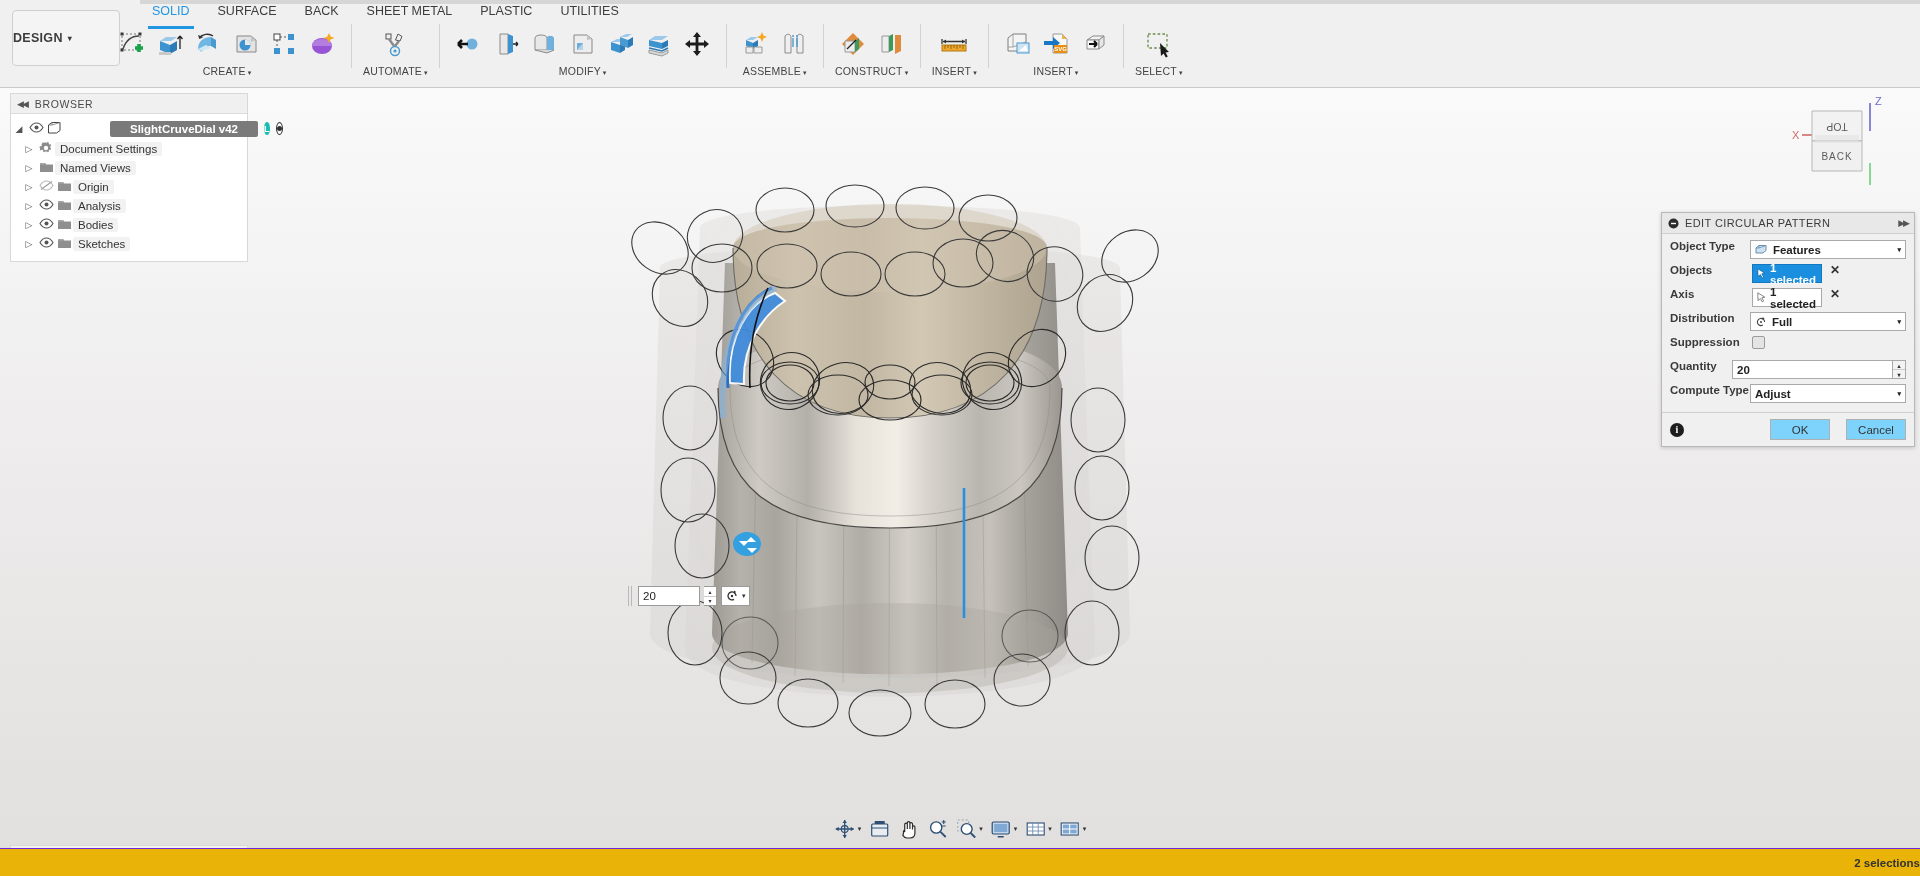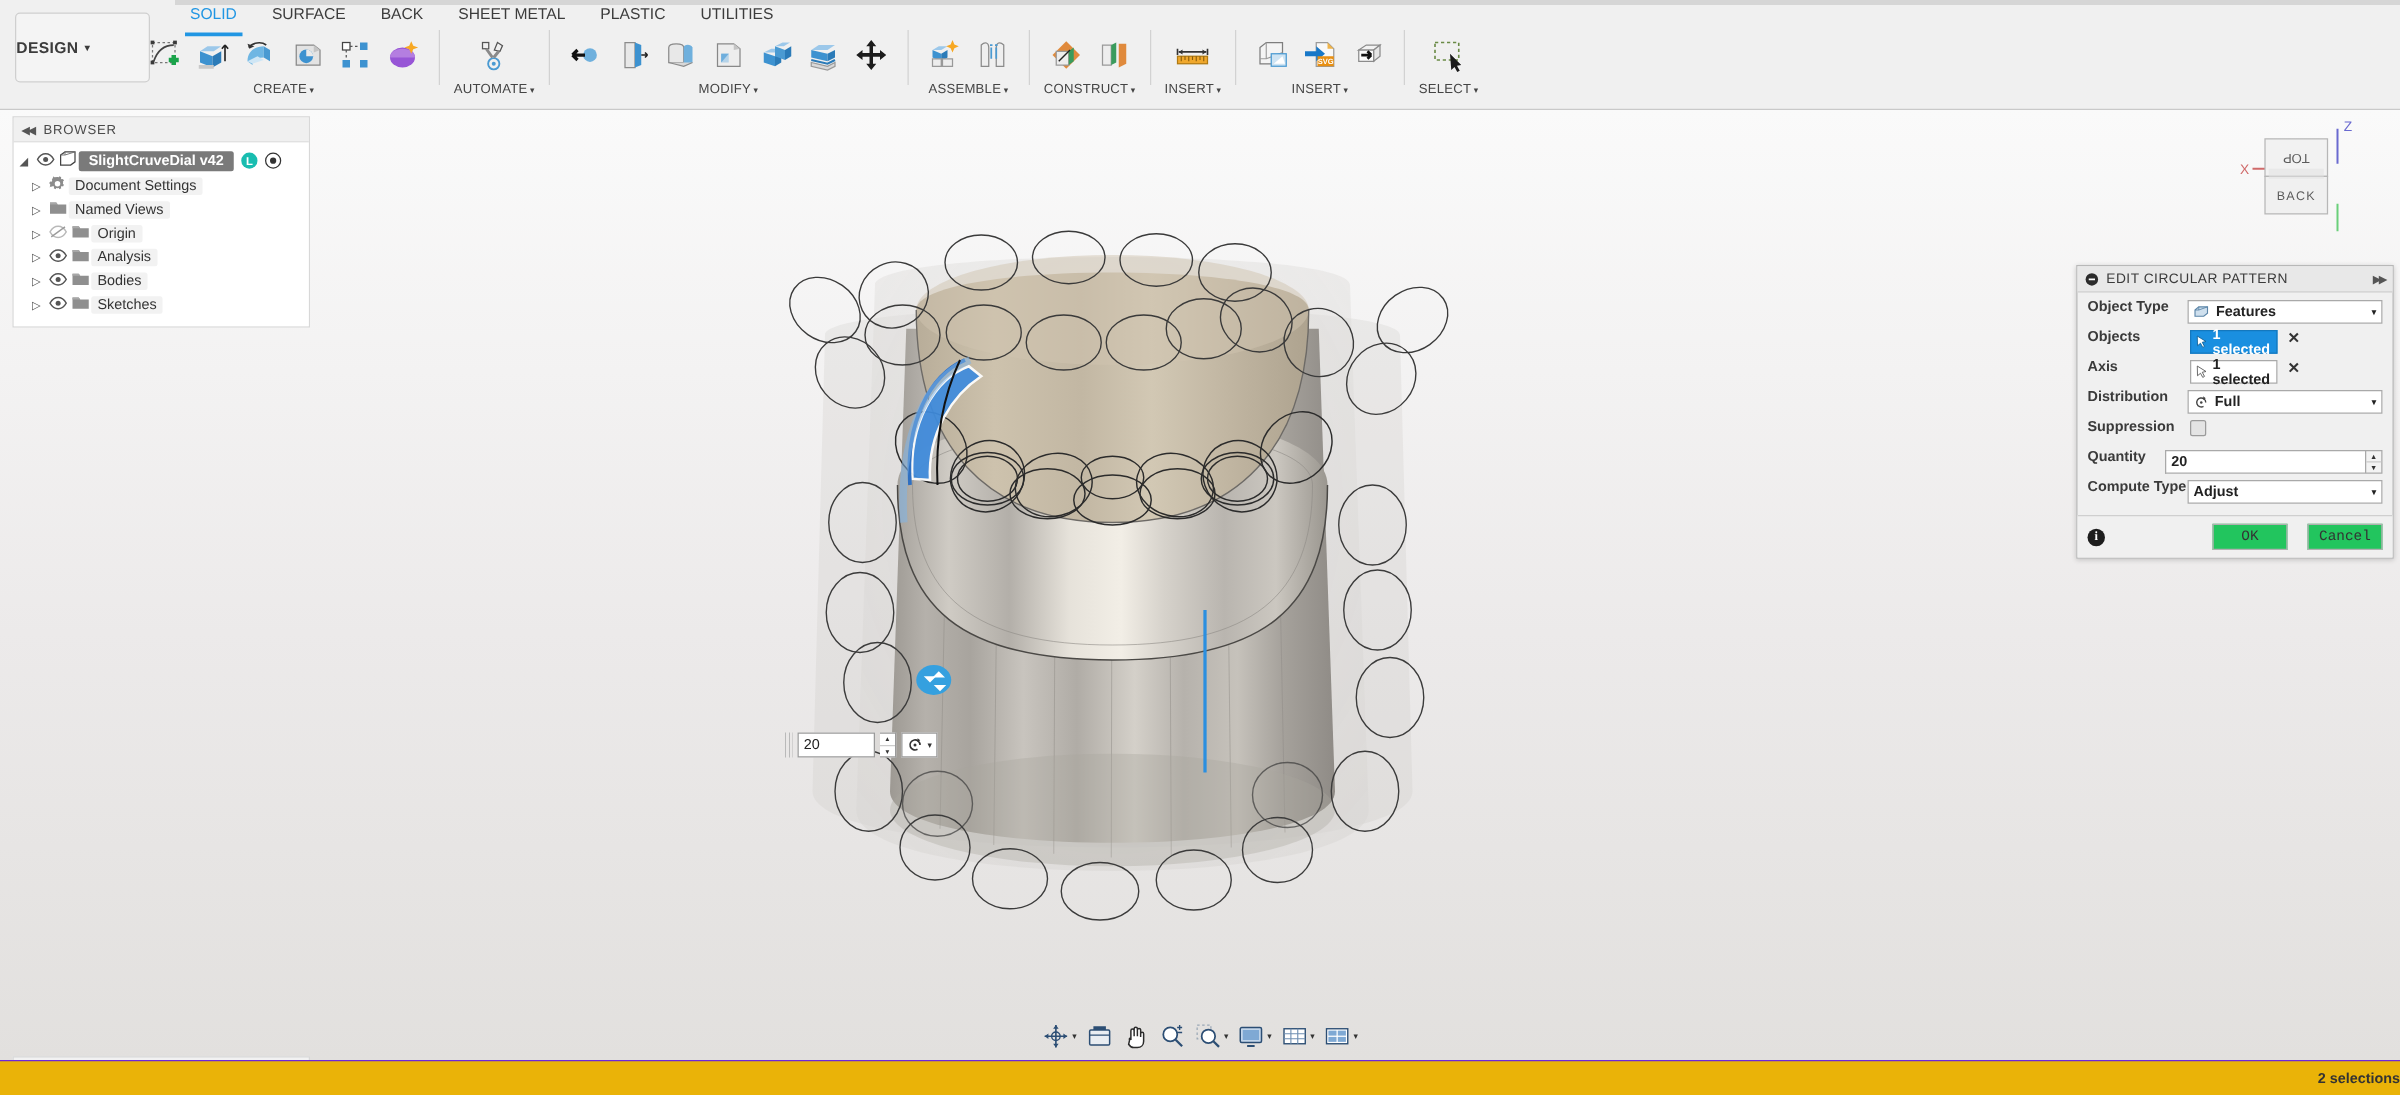--- a/index.html
+++ b/index.html
@@ -72,21 +72,21 @@
   .browser-body { padding: 4px 0 8px 0; background: #fff; }
 
   .tree-row { display: flex; align-items: center; height: 19px; font-size: 11.5px; color: #333; white-space: nowrap; }
   .tree-row .arrow {
     width: 16px; text-align: center; font-size: 9px; color: #555; cursor: pointer; flex: none;
   }
   .tree-row .eye { width: 18px; text-align:center; flex:none; cursor:pointer; }
   .tree-row .ficon { width: 18px; text-align:center; flex:none; }
   .tree-row .lbl { padding: 1px 5px; border-radius:2px; }
   .tree-row.root { height: 21px; }
-  .tree-row.root .lbl { background: #7a7a7a; color: #fff; font-weight: bold; font-size: 11.5px; padding: 2px 8px; }
+  .tree-row.root .lbl { background: #7a7a7a; color: #fff; font-weight: bold; font-size: 11.5px; padding: 2px 20px; margin-left: 47px; }
   .tree-row .lbl.soft { background: #f2f2f2; }
   .indent1 { padding-left: 10px; }
   .badge-circle {
     width: 13px; height: 13px; border-radius: 50%; background: #19bdb0;
     color: #fff; font-size: 9px; display:inline-flex; align-items:center; justify-content:center;
     margin-left: 6px; font-weight: bold;
   }
   .badge-dot {
     width: 13px; height: 13px; border-radius: 50%; border: 1.5px solid #333;
     display:inline-flex; align-items:center; justify-content:center; margin-left: 6px;
@@ -161,22 +161,22 @@
   .spin-btns { width: 14px; height: 19px; border: 1px solid #a9a9a9; background: #f3f3f3; display:flex; flex-direction:column; }
   .spin-btns div { flex:1; display:flex; align-items:center; justify-content:center; font-size:6px; color:#333; cursor:pointer;}
   .spin-btns div:first-child { border-bottom: 1px solid #ccc; }
   .dlg-foot {
     border-top: 1px solid #cfcfcf; background: #f0f0f0;
     display: flex; align-items: center; padding: 6px 8px; gap: 8px;
   }
   .infobtn { width:14px; height:14px; border-radius:50%; background:#1d1d1d; color:#fff;
     font-size:10px; font-weight:bold; display:flex; align-items:center; justify-content:center; font-family:"Liberation Serif",serif; cursor:pointer;}
   .dbtn {
-    margin-left: auto; width: 60px; height: 21px; border: 1px solid #b0b0b0; background: #22c55e;
-    font-size: 11.5px; color: #333; display:flex; align-items:center; justify-content:center; cursor:pointer;font-family:Liberation Mono, monospace;
+    margin-left: auto; width: 60px; height: 21px; border: 1px solid #b0b0b0; background: #7dd3fc;
+    font-size: 11.5px; color: #333; display:flex; align-items:center; justify-content:center; cursor:pointer;
   }
   .dbtn + .dbtn { margin-left: 8px; }
 
   
   .comments {
     position: absolute; left: 10px; bottom: 10px; width: 238px; height: 21px;
     background: #f2f2f2; border: 1px solid #d8d8d8;
     display: flex; align-items: center; padding: 0 6px;
     font-size: 10.5px; color: #4a4a4a; letter-spacing: .6px;
   }

